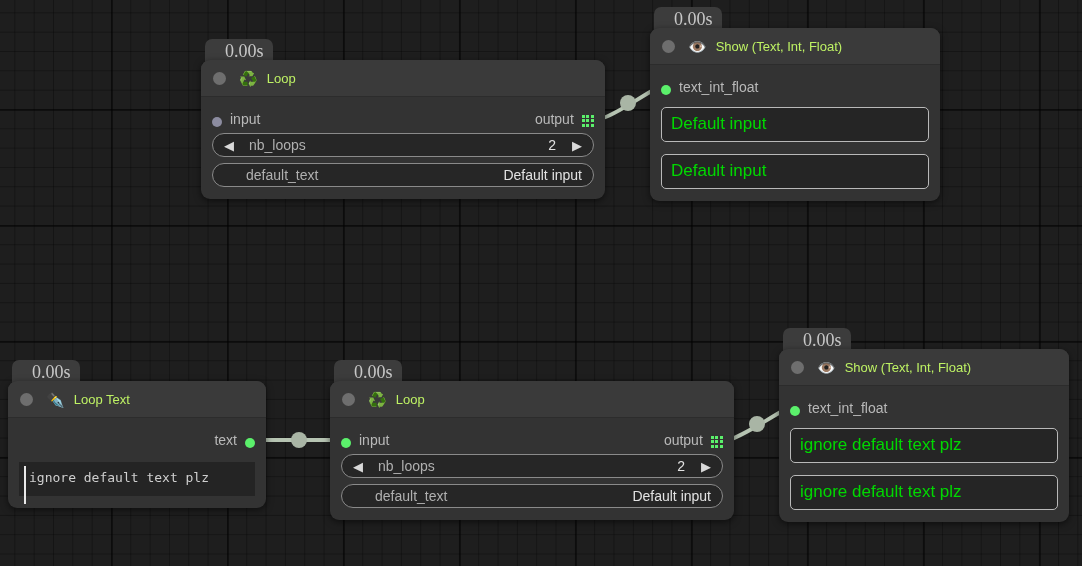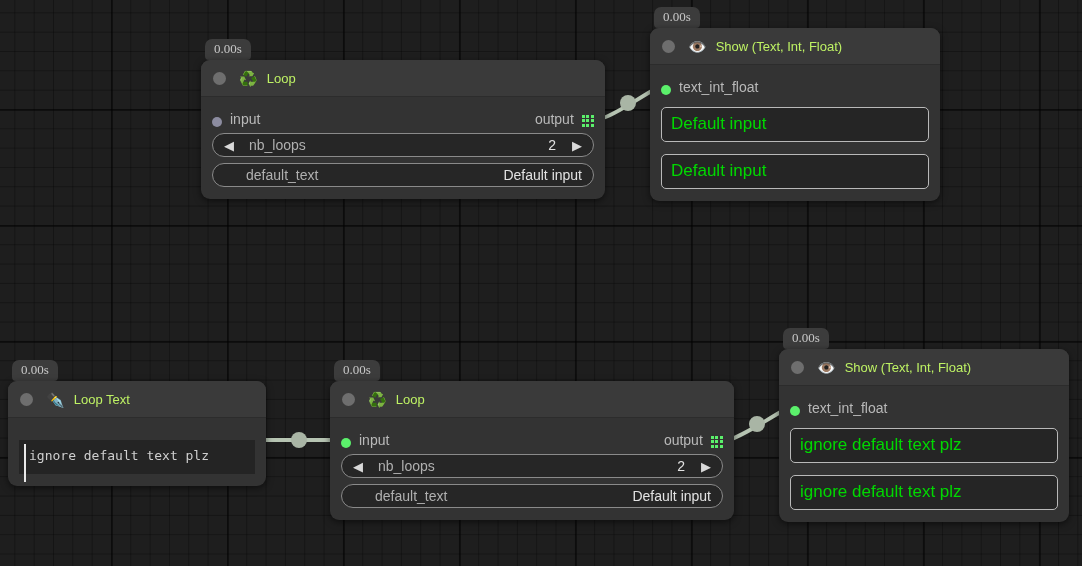--- a/index.html
+++ b/index.html
@@ -39,23 +39,23 @@
   .node {
     position: absolute;
     border-radius: 9px;
     background: #333333;
     box-shadow: 0 2px 7px rgba(0,0,0,0.55);
   }
   .time-badge {
     position: absolute;
     background: #3c3c3c;
     color: #c8c8c8;
-    font-size: 13px;
+    font-size: 18px;
     font-family: "Liberation Serif", serif;
-    padding: 3px 9px 4px 9px;
+    padding: 3px 9px 4px 20px;
     border-radius: 7px 7px 4px 4px;
     line-height: 1.1;
     white-space: nowrap;
   }
   .node-header {
     display: flex;
     align-items: center;
     height: 36px;
     padding: 0 12px;
     background: #3a3a3a;
@@ -271,20 +271,25 @@
   </div>
 
   <div class="time-badge" id="badge-write-text">0.00s</div>
   <div class="node" id="node-write-text">
     <div class="node-header">
       <span class="status-dot"></span>
       <span class="node-icon">✒️</span>
       <span class="node-title">Loop Text</span>
     </div>
     <div class="node-body">
+      <div class="port-row">
+        <span class="spacer"></span>
+        <span class="port-label right">text</span>
+        <span class="port-dot live"></span>
+      </div>
       <div class="editor">
         <span class="caret"></span>
         <span class="etext">ignore default text plz</span>
       </div>
     </div>
   </div>
 
   <div class="time-badge" id="badge-loop-bottom">0.00s</div>
   <div class="node" id="node-loop-bottom">
     <div class="node-header">

